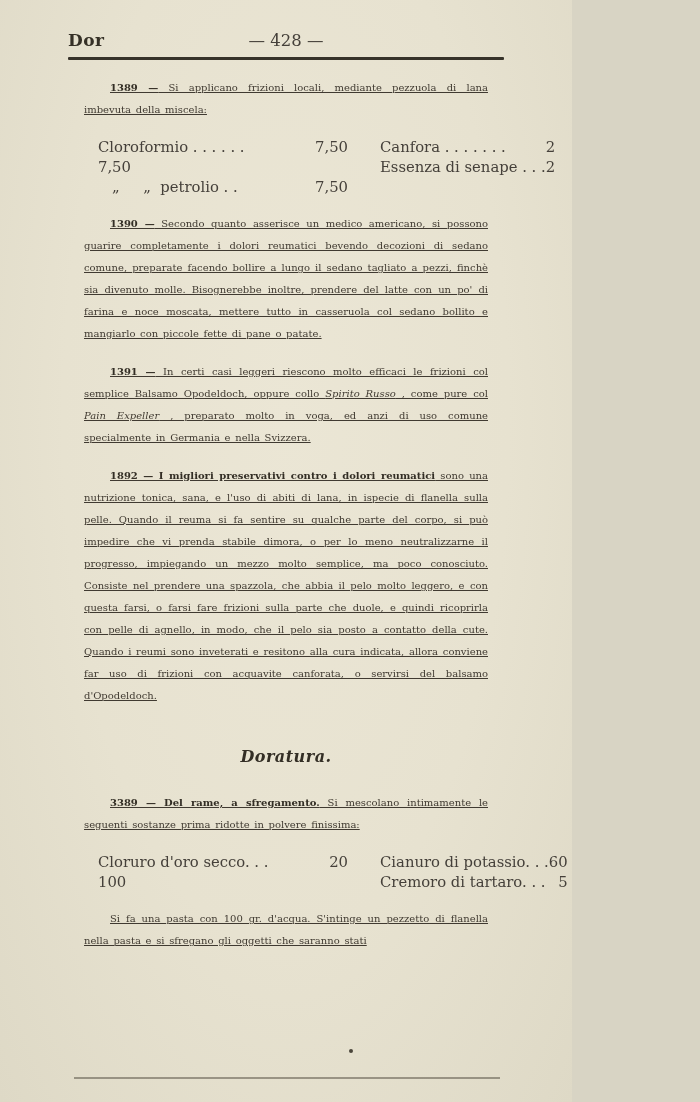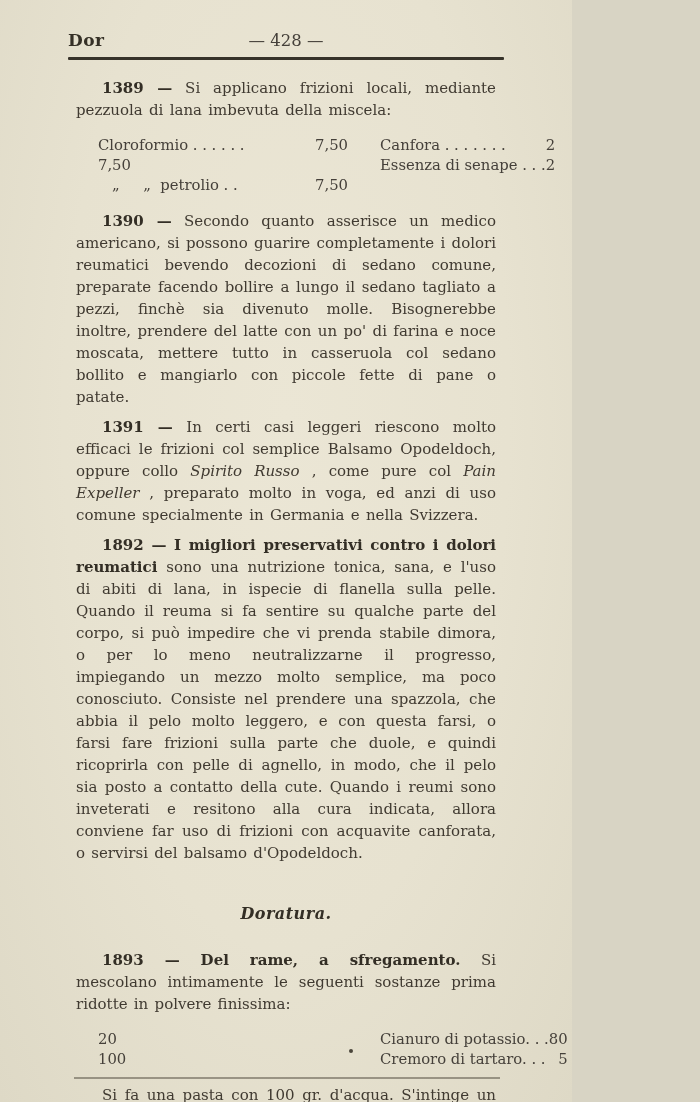--- a/index.html
+++ b/index.html
@@ -22,27 +22,27 @@
     font-size: 17px;
   }
   .running-head { flex: 1; font-weight: bold; letter-spacing: 0.5px; color: #353026; }
   .page-number { font-size: 16.5px; color: #45403a; }
   .header-spacer { flex: 1; }
   .header-rule {
     height: 3px; background: #37332a; margin-top: 7px; margin-bottom: 17px;
     border-radius: 1px;
   }
   .para {
-    margin: 8px;
-    font-size: 15px;
+    margin: 16px;
+    font-size: 10px;
     line-height: 22px;
     text-align: justify;
     text-indent: 26px;
     word-spacing: 1.5px;
-    hyphens: auto; -webkit-hyphens: auto;
+    hyphens: auto; text-decoration: underline; -webkit-hyphens: auto;
   }
   .p1389 { margin-top: 2px; }
   .bold { font-weight: bold; color: #332e25; }
   .italic { font-style: italic; }
   .recipe {
     display: flex;
     margin: 14px 0 15px 30px;
     font-size: 14.8px;
     line-height: 20px;
     color: #45403a;
@@ -119,36 +119,37 @@
   </div>
 
   <p class="para"><span class="bold">1390 —</span><span> Secondo quanto asserisce un medico americano, si possono guarire completamente i dolori reumatici bevendo decozioni di sedano comune, preparate facendo bollire a lungo il sedano tagliato a pezzi, finchè sia divenuto molle. Bisognerebbe inoltre, prendere del latte con un po' di farina e noce moscata, mettere tutto in casseruola col sedano bollito e mangiarlo con piccole fette di pane o patate.</span></p>
 
   <p class="para"><span class="bold">1391 —</span><span> In certi casi leggeri riescono molto efficaci le frizioni col semplice Balsamo Opodeldoch, oppure collo </span><span class="italic">Spirito Russo</span><span> , come pure col </span><span class="italic">Pain Expeller</span><span> , preparato molto in voga, ed anzi di uso comune specialmente in Germania e nella Svizzera.</span></p>
 
   <p class="para"><span class="bold">1892 — I migliori preservativi contro i dolori reumatici</span><span> sono una nutrizione tonica, sana, e l'uso di abiti di lana, in ispecie di flanella sulla pelle. Quando il reuma si fa sentire su qualche parte del corpo, si può impedire che vi prenda stabile dimora, o per lo meno neutralizzarne il progresso, impiegando un mezzo molto semplice, ma poco conosciuto. Consiste nel prendere una spazzola, che abbia il pelo molto leggero, e con questa farsi, o farsi fare frizioni sulla parte che duole, e quindi ricoprirla con pelle di agnello, in modo, che il pelo sia posto a contatto della cute. Quando i reumi sono inveterati e resitono alla cura indicata, allora conviene far uso di frizioni con acquavite canforata, o servirsi del balsamo d'Opodeldoch.</span></p>
 
   <h2 class="section-heading">Doratura.</h2>
 
-  <p class="para"><span class="bold">1893 — Del rame, a sfregamento.</span><span> Si mescolano intimamente le seguenti sostanze prima ridotte in polvere finissima:</span></p>
+  <p class="para"><span class="bold">3389 — Del rame, a sfregamento.</span><span> Si mescolano intimamente le seguenti sostanze prima ridotte in polvere finissima:</span></p>
 
   <div class="recipe recipe2">
     <div class="recipe-col left">
       <div class="recipe-row">
+        <span class="ing">Cloruro d'oro secco. . .</span>
         <span class="qty">20</span>
       </div>
       <div class="recipe-row">
         <span class="qty">100</span>
       </div>
     </div>
     <div class="recipe-divider"></div>
     <div class="recipe-col right">
       <div class="recipe-row">
         <span class="ing">Cianuro di potassio. . .</span>
-        <span class="qty">80</span>
+        <span class="qty">60</span>
       </div>
       <div class="recipe-row">
         <span class="ing">Cremoro di tartaro. . .</span>
         <span class="qty">5</span>
       </div>
     </div>
   </div>
 
   <p class="para">Si fa una pasta con 100 gr. d'acqua. S'intinge un pezzetto di flanella nella pasta e si sfregano gli oggetti che saranno stati</p>
 

